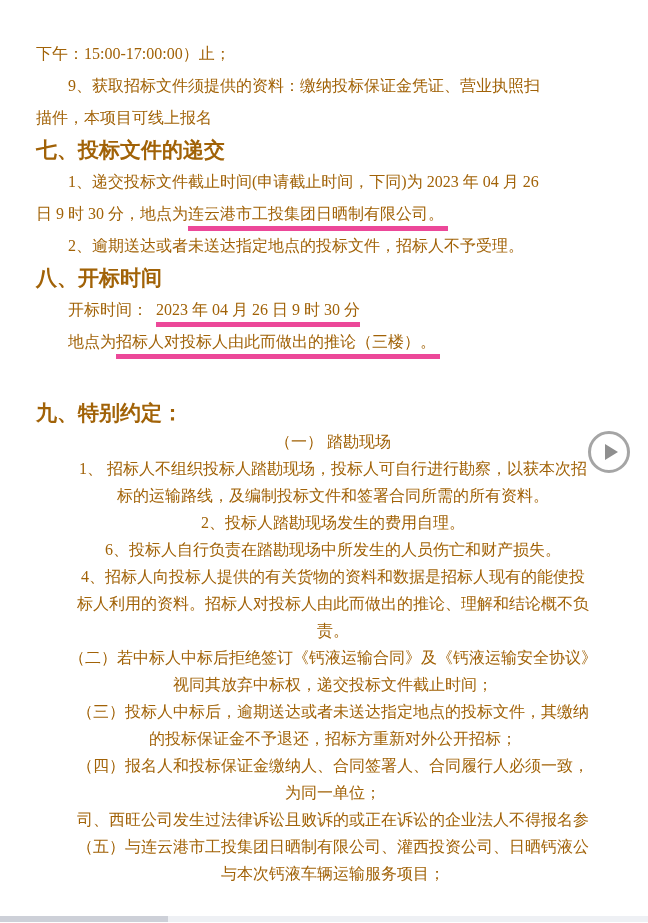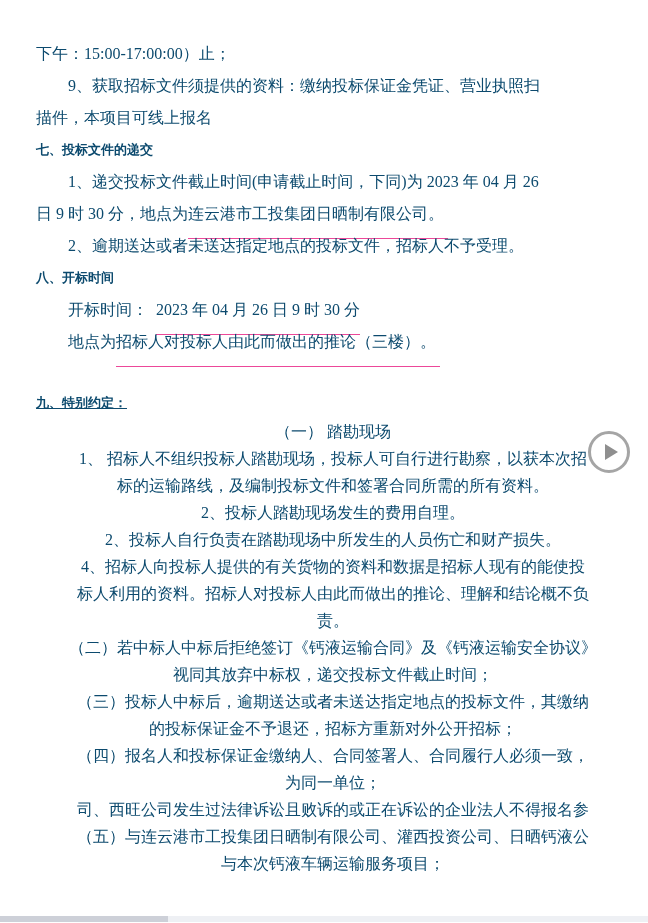--- a/index.html
+++ b/index.html
@@ -20,43 +20,42 @@
     position: absolute;
     left: 36px;
     top: 38px;
     right: 18px;
   }
   .line {
     height: 32px;
     line-height: 32px;
     font-size: 16px;
     white-space: pre;
-    color: #0c4a6e;
+    color: #a16207;
   }
   .line.indent {
     padding-left: 32px;
   }
   .line.heading {
     font-weight: bold;
-    font-size: 13px;
+    font-size: 21px;
   }
   .line.s2 {
     height: 27px;
     line-height: 27px;
     text-align: center;
   }
   .sec9-heading {
-    margin-top: 30px;
+    margin-top: 40px;
     height: 30px;
     line-height: 30px;
-    text-decoration: underline;
   }
   .u {
-    border-bottom: 1px solid #ec4899;
-    padding-bottom: 16px;
+    border-bottom: 5px solid #ec4899;
+    padding-bottom: 4px;
   }
   .next-btn {
     position: absolute;
     left: 588px;
     top: 431px;
     width: 42px;
     height: 42px;
     border-radius: 50%;
     border: 3px solid #a5a5a5;
     background: #ffffff;
@@ -114,21 +113,21 @@
 
     <div class="line indent"><span>开标时间：  </span><span class="u">2023 年 04 月 26 日 9 时 30 分</span></div>
     <div class="line indent"><span>地点为</span><span class="u">招标人对投标人由此而做出的推论（三楼）。 </span></div>
 
     <div class="line heading sec9-heading">九、特别约定：</div>
 
     <div class="line s2">（一） 踏勘现场</div>
     <div class="line s2">1、 招标人不组织投标人踏勘现场，投标人可自行进行勘察，以获本次招</div>
     <div class="line s2">标的运输路线，及编制投标文件和签署合同所需的所有资料。</div>
     <div class="line s2">2、投标人踏勘现场发生的费用自理。</div>
-    <div class="line s2">2、投标人自行负责在踏勘现场中所发生的人员伤亡和财产损失。</div>
+    <div class="line s2">6、投标人自行负责在踏勘现场中所发生的人员伤亡和财产损失。</div>
     <div class="line s2">4、招标人向投标人提供的有关货物的资料和数据是招标人现有的能使投</div>
     <div class="line s2">标人利用的资料。招标人对投标人由此而做出的推论、理解和结论概不负</div>
     <div class="line s2">责。</div>
     <div class="line s2">（二）若中标人中标后拒绝签订《钙液运输合同》及《钙液运输安全协议》</div>
     <div class="line s2">视同其放弃中标权，递交投标文件截止时间；</div>
     <div class="line s2">（三）投标人中标后，逾期送达或者未送达指定地点的投标文件，其缴纳</div>
     <div class="line s2">的投标保证金不予退还，招标方重新对外公开招标；</div>
     <div class="line s2">（四）报名人和投标保证金缴纳人、合同签署人、合同履行人必须一致，</div>
     <div class="line s2">为同一单位；</div>
     <div class="line s2">司、西旺公司发生过法律诉讼且败诉的或正在诉讼的企业法人不得报名参</div>

